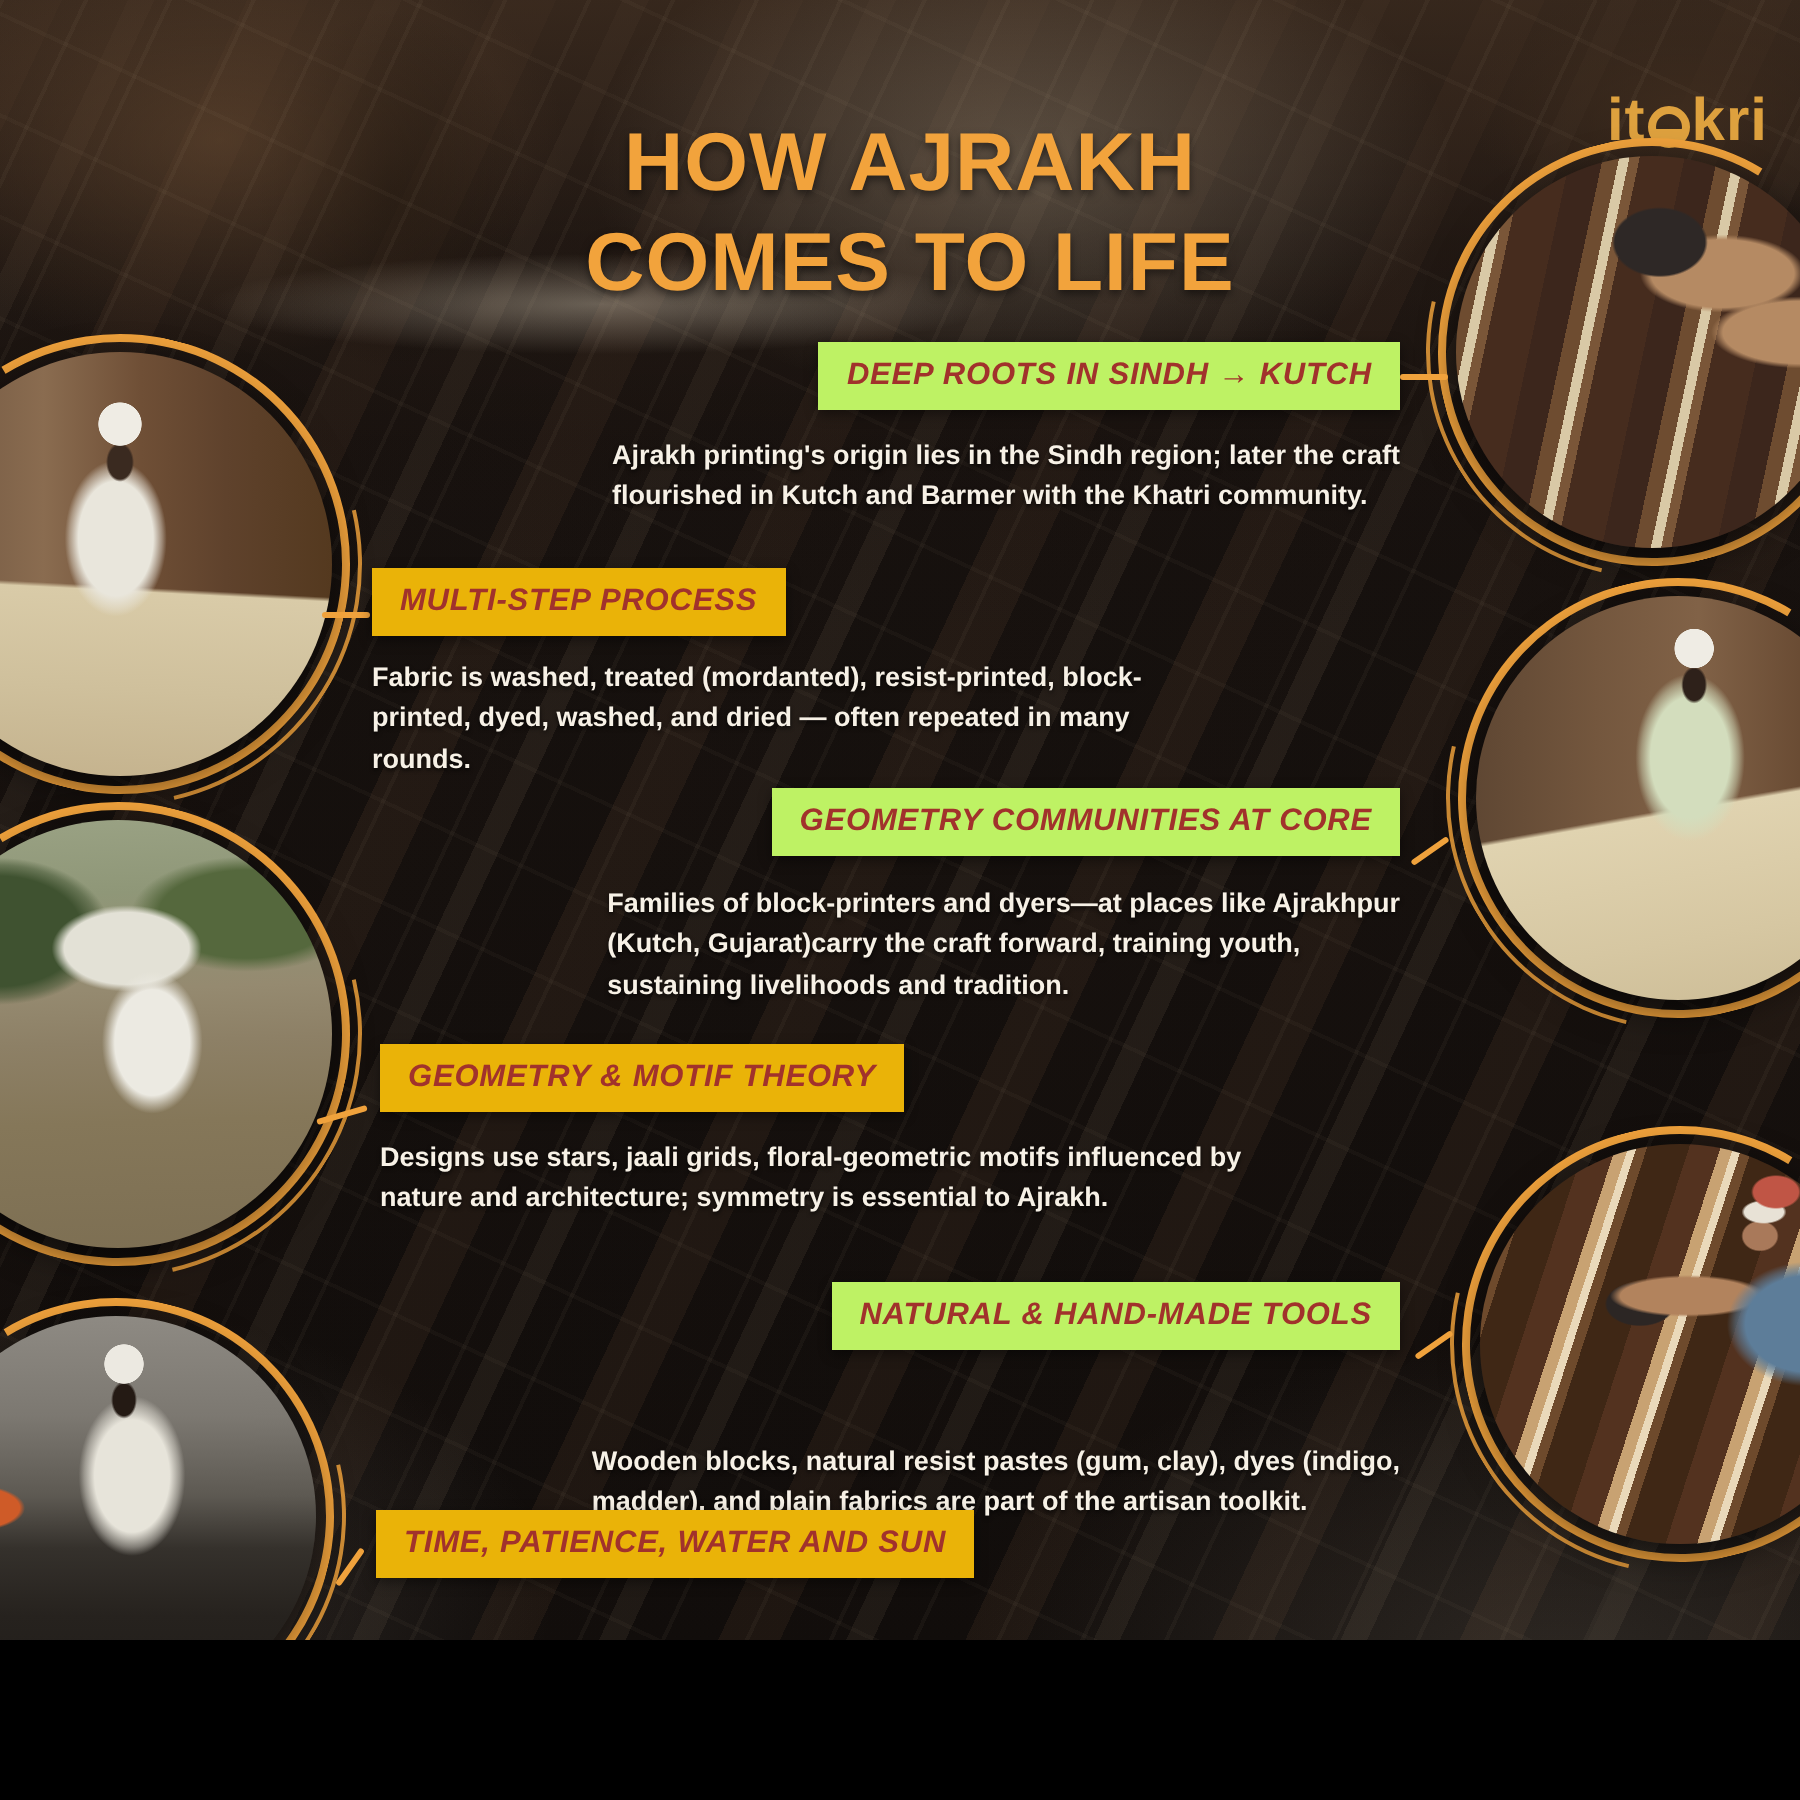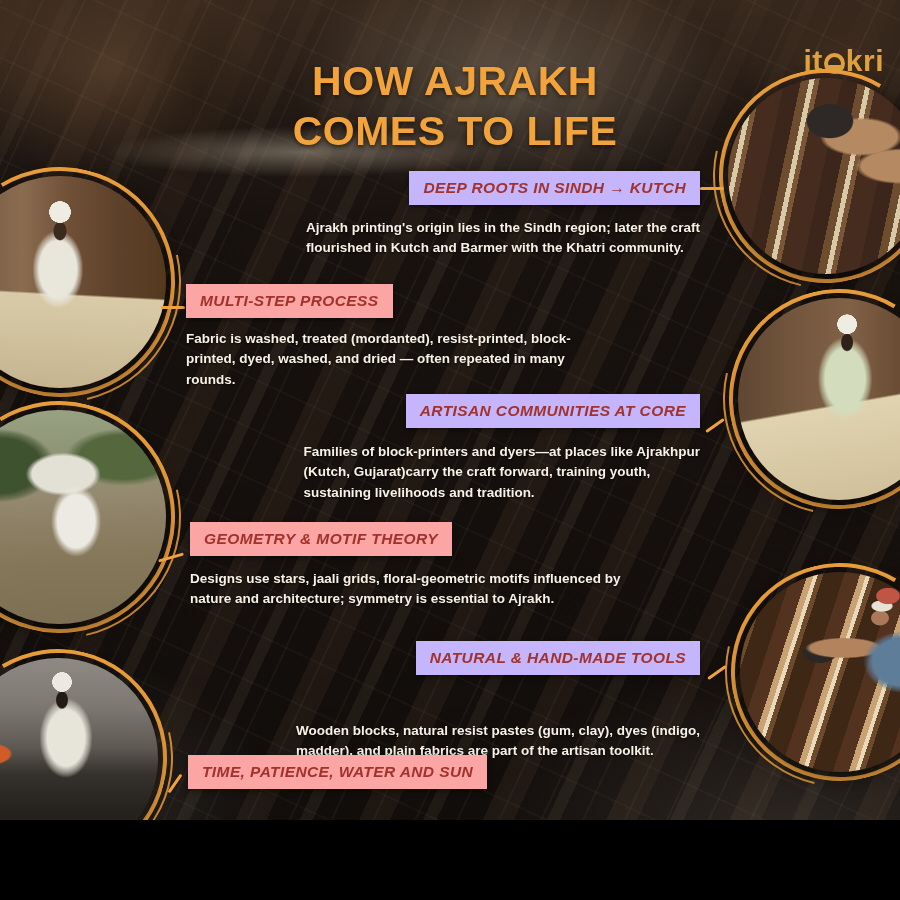--- a/index.html
+++ b/index.html
@@ -83,22 +83,22 @@
   .sc6{background:
     radial-gradient(circle 10px at 52% 12%, #ece9e1 97%, transparent),
     radial-gradient(ellipse 9px 13px at 52% 21%, #241a14 60%, transparent 72%),
     radial-gradient(ellipse 36px 54px at 54% 40%, #e7e4da 52%, rgba(231,228,218,0.42) 66%, transparent 74%),
     radial-gradient(ellipse 34px 15px at 14% 48%, #cf5b28 70%, transparent 78%),
     linear-gradient(180deg,#8e8a83 0%, #7c7871 25%, #5d5952 45%, #35312c 58%, #26221e 75%, #201c19 100%);}
   
   .hdr{position:absolute;padding:8px 14px;font-style:italic;font-weight:700;
     font-size:15.5px;letter-spacing:0.4px;color:#A1322C;white-space:nowrap;
     box-shadow:0 2px 6px rgba(0,0,0,0.45);}
-  .box-cream{background:#c4b5fd;}
-  .box-orange{background:#fca5a5;}
+  .box-cream{background:#bef264;}
+  .box-orange{background:#eab308;}
   .body{position:absolute;margin:0;font-size:13.5px;font-weight:700;color:#F7F1E6;
     line-height:1.5;white-space:pre-line;text-shadow:0 1px 2px rgba(0,0,0,0.75);}
   .tr{text-align:left;}
   .dash{position:absolute;height:3px;background:#F0A23C;border-radius:2px;}
   .h1{top:171px;right:200px;} .b1{top:218px;right:200px;}
   .h2{top:284px;left:186px;}  .b2{top:329px;left:186px;}
   .h3{top:394px;right:200px;} .b3{top:442px;right:200px;}
   .h4{top:522px;left:190px;}  .b4{top:569px;left:190px;}
   .h5{top:641px;right:200px;text-align:right;} .b5{top:685px;right:200px;margin-top:36px;}
   .h6{top:755px;left:188px;}  .b6{top:799px;left:188px;}
@@ -158,21 +158,21 @@
   <div class="dash d1"></div>
   <p class="body tr b1">Ajrakh printing's origin lies in the Sindh region; later the craft
 flourished in Kutch and Barmer with the Khatri community.</p>
 
   <div class="dash d2"></div>
   <div class="hdr box-orange h2">MULTI-STEP PROCESS</div>
   <p class="body b2">Fabric is washed, treated (mordanted), resist-printed, block-
 printed, dyed, washed, and dried — often repeated in many
 rounds.</p>
 
-  <div class="hdr box-cream h3">ARTISAN COMMUNITIES AT CORE</div>
+  <div class="hdr box-cream h3">GEOMETRY COMMUNITIES AT CORE</div>
   <div class="dash d3"></div>
   <p class="body tr b3">Families of block-printers and dyers—at places like Ajrakhpur
 (Kutch, Gujarat)carry the craft forward, training youth,
 sustaining livelihoods and tradition.</p>
 
   <div class="dash d4"></div>
   <div class="hdr box-orange h4">GEOMETRY &amp; MOTIF THEORY</div>
   <p class="body b4">Designs use stars, jaali grids, floral-geometric motifs influenced by
 nature and architecture; symmetry is essential to Ajrakh.</p>
 

